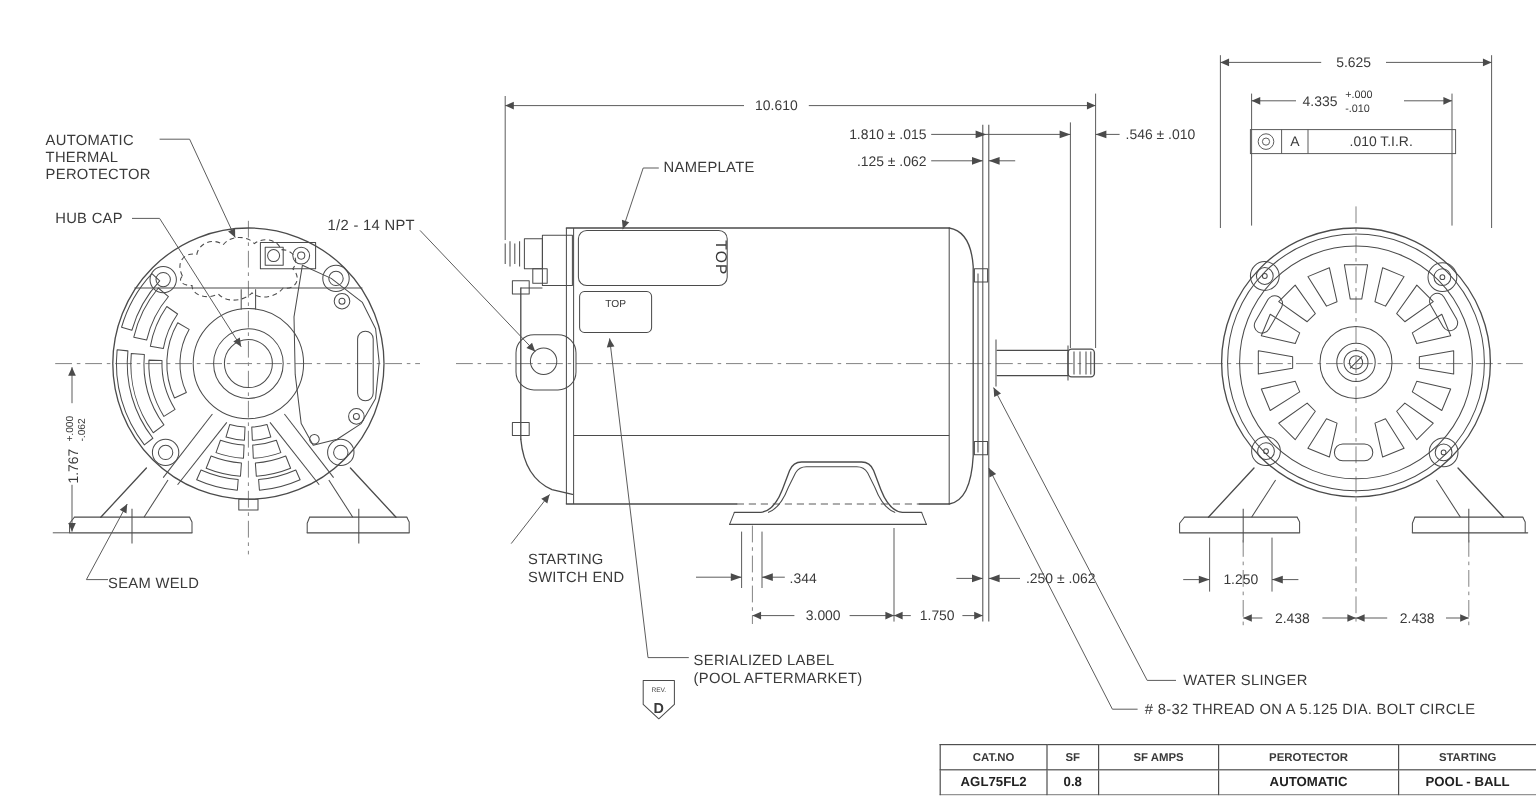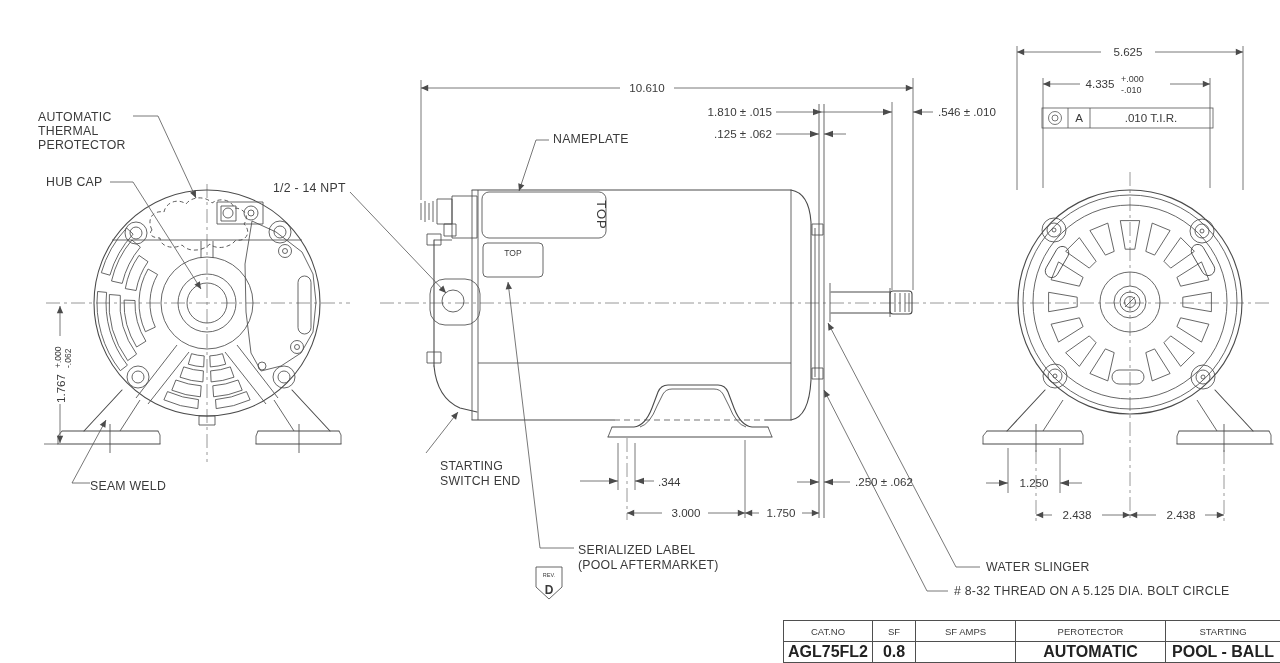--- a/index.html
+++ b/index.html
@@ -16,22 +16,22 @@
   .ah{fill:#4b4b4b;stroke:none;}
   text{font-family:"Liberation Sans",sans-serif;fill:#3a3a3a;}
   .t{font-size:12.3px;letter-spacing:.25px;}
   .dt{font-size:11.6px;}
   .sm{font-size:9px;}
   .xs{font-size:8.5px;}
   .tiny{font-size:5.5px;}
   
   #spec{position:absolute;left:783px;top:620px;width:497px;border-collapse:collapse;table-layout:fixed;}
   #spec th,#spec td{border:1px solid #4f4f4f;text-align:center;padding:0;overflow:hidden;white-space:nowrap;}
-  #spec th{font-size:9.5px;font-weight:normal;height:20px;color:#3a3a3a;}
-  #spec td{font-size:16px;font-weight:bold;height:20px;color:#222;}
+  #spec th{font-size:9.5px;font-weight:bold;height:20px;color:#3a3a3a;}
+  #spec td{font-size:11px;font-weight:bold;height:20px;color:#222;}
 </style>
 </head>
 <body>
 
 <div id="stage">
 <svg id="dwg" width="1280" height="663" viewBox="0 0 1280 663">
   <defs>
     <marker id="arr" viewBox="0 0 10 10" refX="9.5" refY="5" markerWidth="10" markerHeight="10" orient="auto-start-reverse">
       <path d="M0.5,1 L9.5,5 L0.5,9 z" fill="#4b4b4b"></path>
     </marker>

